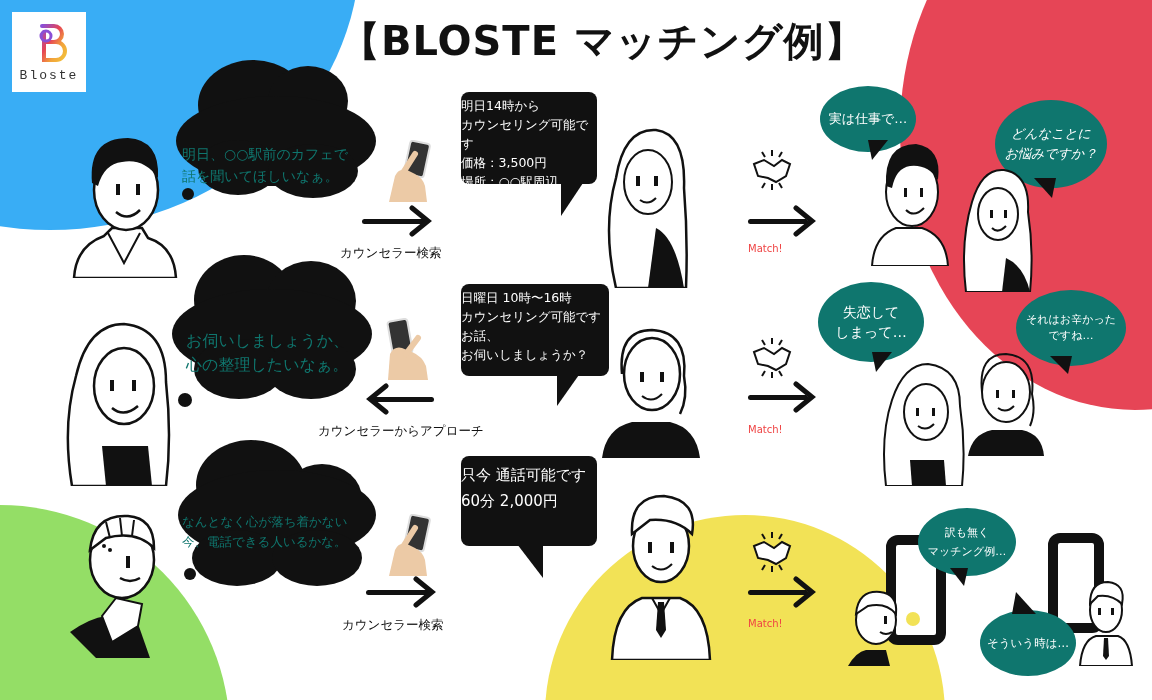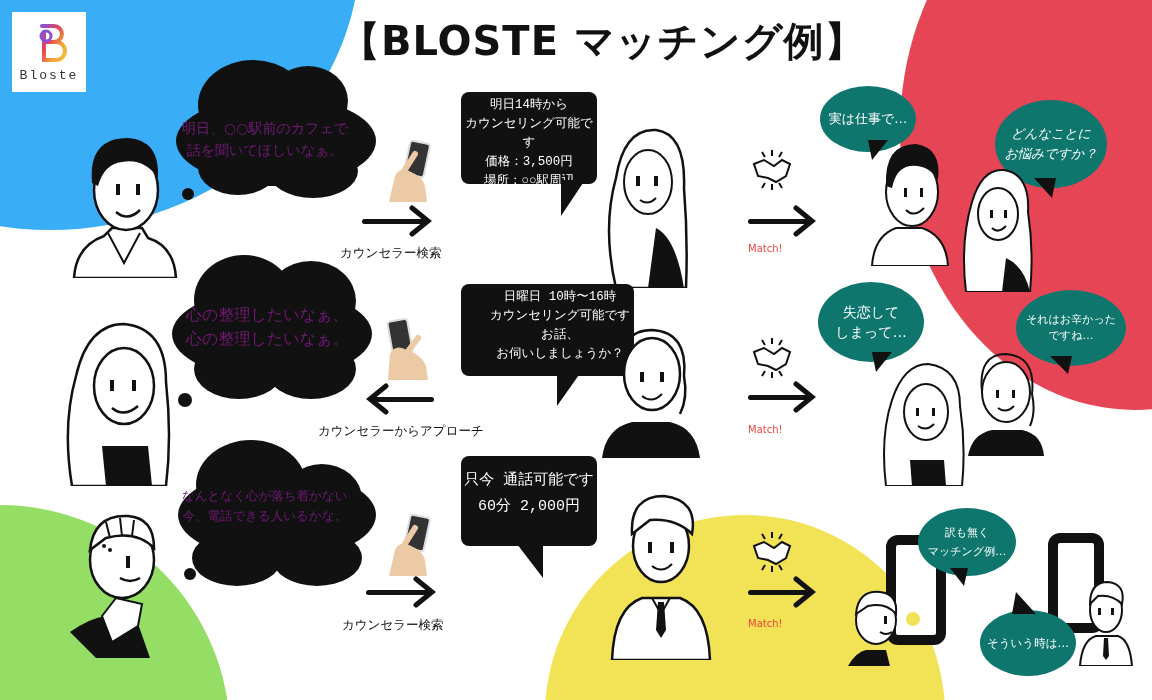--- a/index.html
+++ b/index.html
@@ -4,22 +4,22 @@
 <style>
   html,body{margin:0;padding:0;}
   body{width:1152px;height:700px;position:relative;overflow:hidden;background:#ffffff;font-family:"DejaVu Sans",sans-serif;}
   .blob{position:absolute;border-radius:50%;}
   .abs{position:absolute;}
   .logo-box{position:absolute;left:12px;top:12px;width:74px;height:80px;background:#fff;}
   .logo-text{position:absolute;left:0;right:0;top:56px;text-align:center;font-size:13px;letter-spacing:2px;color:#333;font-family:Liberation Mono, monospace;}
   .title{position:absolute;left:340px;top:14px;width:490px;text-align:center;font-size:40px;font-weight:bold;color:#111;letter-spacing:1px;white-space:nowrap;}
   .cloud{position:absolute;}
   .cloud .c{position:absolute;background:#111;border-radius:50%;}
-  .cloud-text{position:absolute;color:#701a75;font-size:14px;line-height:22px;text-align:center;white-space:nowrap;}
-  .rect-bubble{position:absolute;background:#111;color:#fff;border-radius:8px;font-size:12.5px;line-height:19px;text-align:center;font-family:Liberation Mono, monospace;}
+  .cloud-text{position:absolute;color:#0f766e;font-size:14px;line-height:22px;text-align:left;white-space:nowrap;margin-top:26px;}
+  .rect-bubble{position:absolute;background:#111;color:#fff;border-radius:8px;font-size:12.5px;line-height:19px;}
   .rect-bubble .tail{position:absolute;width:0;height:0;border-left:20px solid transparent;border-right:0 solid transparent;border-top:44px solid #111;}
   .oval{position:absolute;background:#0f766e;color:#fff;border-radius:50%;font-size:13px;line-height:20px;text-align:center;display:flex;align-items:center;justify-content:center;}
   .oval-tail{position:absolute;width:0;height:0;}
   .arrow{position:absolute;height:5px;background:#111;border-radius:3px;}
   .arrow-label{position:absolute;font-size:12.5px;color:#111;white-space:nowrap;}
   .match-label{position:absolute;font-size:10px;color:#ef4444;text-align:right;}
   .person{position:absolute;}
   .phone-big{position:absolute;border:10px solid #111;border-radius:12px;background:#fff;}
 </style>
 </head>
@@ -146,35 +146,35 @@
   <path d="M50 92 Q62 102 76 90" fill="none" stroke="#111" stroke-width="2.5"></path>
 </svg>
 <div class="cloud" style="left:170px;top:255px;width:205px;height:160px;">
   <div class="c" style="left:24px;top:0;width:100px;height:90px;"></div>
   <div class="c" style="left:96px;top:6px;width:90px;height:80px;"></div>
   <div class="c" style="left:2px;top:34px;width:200px;height:90px;"></div>
   <div class="c" style="left:24px;top:84px;width:90px;height:60px;"></div>
   <div class="c" style="left:96px;top:84px;width:90px;height:60px;"></div>
   <div class="c" style="left:8px;top:138px;width:14px;height:14px;"></div>
   <div class="cloud-text" style="left:16px;top:48px;font-size:16px;line-height:24px;">
-    <div>心の整理したいなぁ、</div>
+    <div>お伺いしましょうか、</div>
     <div>心の整理したいなぁ。</div>
   </div>
 </div>
 <svg class="abs" style="left:382px;top:318px;" width="50" height="62" viewBox="0 0 50 62">
   <rect x="8" y="2" width="20" height="34" rx="3" fill="#333" stroke="#ddd" stroke-width="2" transform="rotate(-10 18 19)"></rect>
   <path d="M6 62 L8 36 Q12 28 20 30 L30 34 Q40 38 44 48 L46 62 Z" fill="#eccaa6"></path>
   <path d="M24 36 L36 20" stroke="#eccaa6" stroke-width="6" stroke-linecap="round"></path>
 </svg>
 <div class="arrow" style="left:372px;top:397px;width:62px;"></div>
 <svg class="abs" style="left:366px;top:383px;" width="24" height="32" viewBox="0 0 24 32">
     <path d="M20 3 L4 16 L20 29" fill="none" stroke="#111" stroke-width="5" stroke-linecap="round"></path>
   </svg>
 <div class="arrow-label" style="left:318px;top:423px;">カウンセラーからアプローチ</div>
-<div class="rect-bubble" style="left:461px;top:284px;width:148px;height:88px;padding-top:4px;padding-left:25px;">
+<div class="rect-bubble" style="left:461px;top:284px;width:148px;height:88px;padding-top:4px;">
   <div>日曜日 10時〜16時</div>
   <div>カウンセリング可能です</div>
   <div>お話、</div>
   <div>お伺いしましょうか？</div>
   <div class="tail" style="left:96px;top:88px;border-left:0;border-right:24px solid transparent;border-top:34px solid #111;"></div>
 </div>
 <svg class="person" style="left:596px;top:318px;" width="110" height="140" viewBox="0 0 110 140">
   <path d="M6 140 Q10 110 36 104 L74 104 Q100 110 104 140 Z" fill="#111"></path>
   <ellipse cx="56" cy="56" rx="28" ry="36" fill="#fff" stroke="#111" stroke-width="2.5"></ellipse>
   <path d="M26 56 Q22 12 56 12 Q92 14 88 58 Q92 80 84 96" fill="none" stroke="#111" stroke-width="2.5"></path>
@@ -248,21 +248,21 @@
 <svg class="abs" style="left:385px;top:514px;" width="50" height="62" viewBox="0 0 50 62">
   <rect x="22" y="2" width="20" height="34" rx="3" fill="#333" stroke="#ddd" stroke-width="2" transform="rotate(12 32 19)"></rect>
   <path d="M4 62 L10 36 Q14 28 22 30 L30 34 Q38 38 40 46 L42 62 Z" fill="#eccaa6"></path>
   <path d="M16 36 L30 14" stroke="#eccaa6" stroke-width="6" stroke-linecap="round"></path>
 </svg>
 <div class="arrow" style="left:366px;top:590px;width:64px;"></div>
 <svg class="abs" style="left:412px;top:576px;" width="24" height="32" viewBox="0 0 24 32">
     <path d="M4 3 L20 16 L4 29" fill="none" stroke="#111" stroke-width="5" stroke-linecap="round"></path>
   </svg>
 <div class="arrow-label" style="left:342px;top:617px;">カウンセラー検索</div>
-<div class="rect-bubble" style="left:461px;top:456px;width:136px;height:90px;font-size:15px;line-height:26px;padding-top:12px;box-sizing:border-box;">
+<div class="rect-bubble" style="left:461px;top:456px;width:136px;height:90px;font-size:15px;line-height:26px;padding-top:6px;box-sizing:border-box;">
   <div>只今 通話可能です</div>
   <div>60分 2,000円</div>
   <div class="tail" style="left:56px;top:88px;border-left:26px solid transparent;border-right:0;border-top:34px solid #111;"></div>
 </div>
 <svg class="person" style="left:606px;top:490px;" width="110" height="170" viewBox="0 0 110 170">
   <path d="M6 170 Q8 118 36 108 L74 108 Q102 118 104 170 Z" fill="#fff" stroke="#111" stroke-width="2.5"></path>
   <path d="M46 108 L55 124 L64 108" fill="none" stroke="#111" stroke-width="2"></path>
   <path d="M52 112 L58 112 L60 140 L55 148 L50 140 Z" fill="#111"></path>
   <ellipse cx="55" cy="56" rx="28" ry="36" fill="#fff" stroke="#111" stroke-width="2.5"></ellipse>
   <path d="M26 44 Q24 6 58 6 Q92 10 86 44 Q70 28 44 30 Z" fill="#fff" stroke="#111" stroke-width="2.5"></path>

